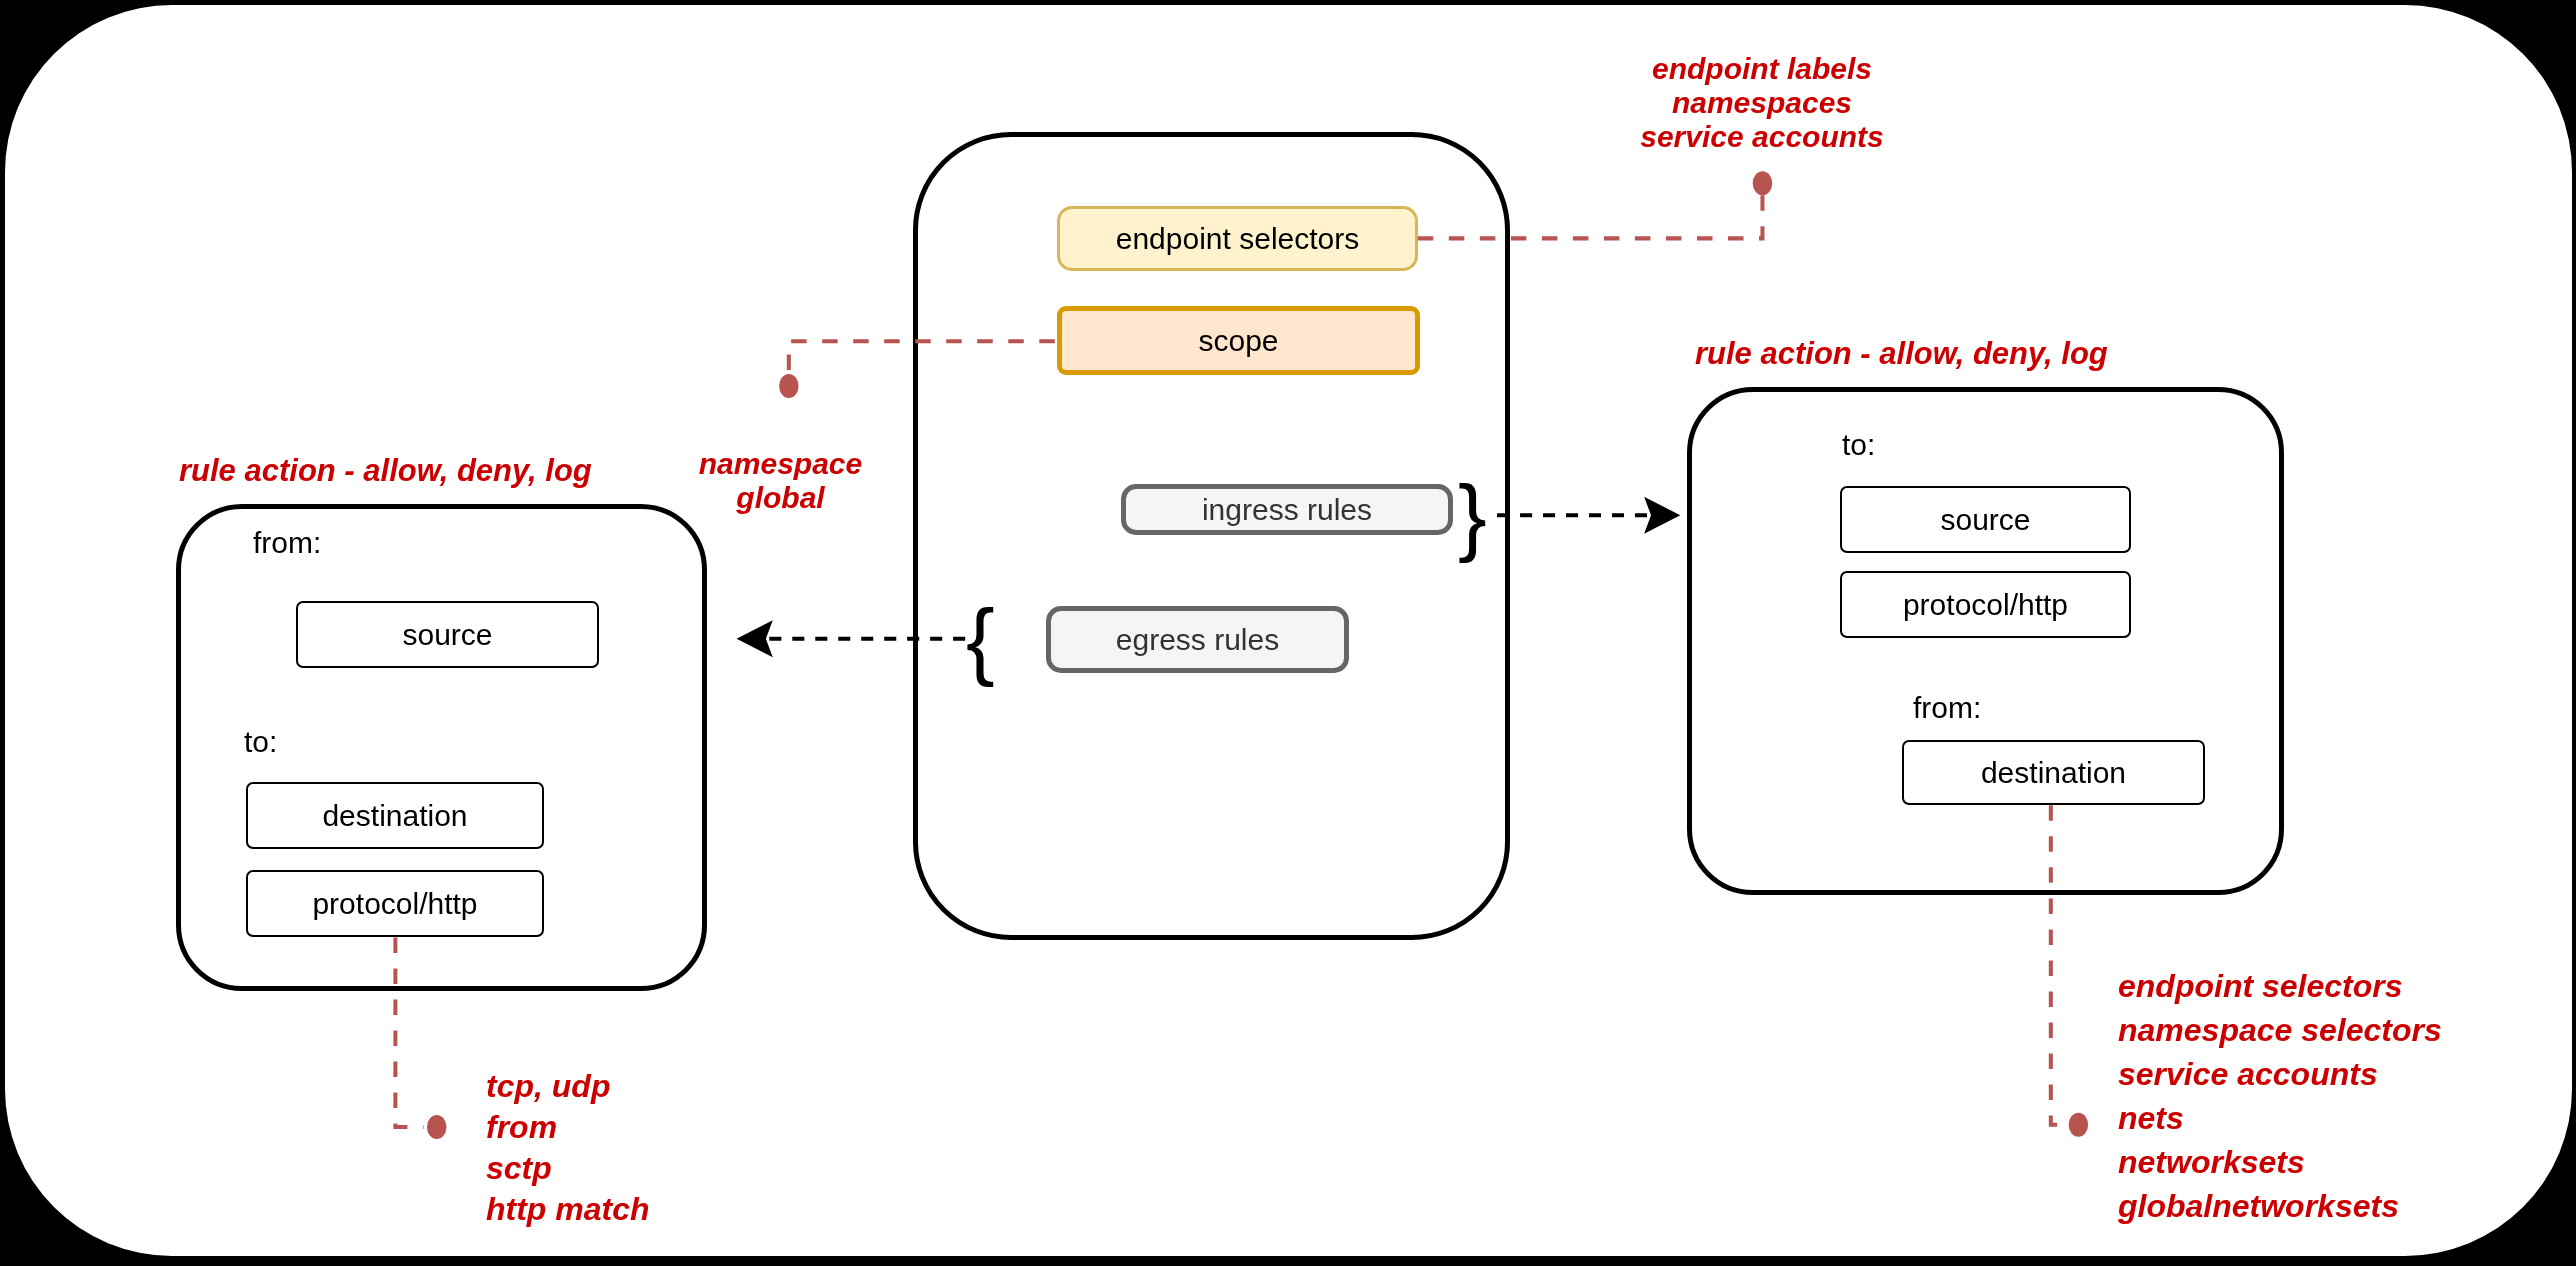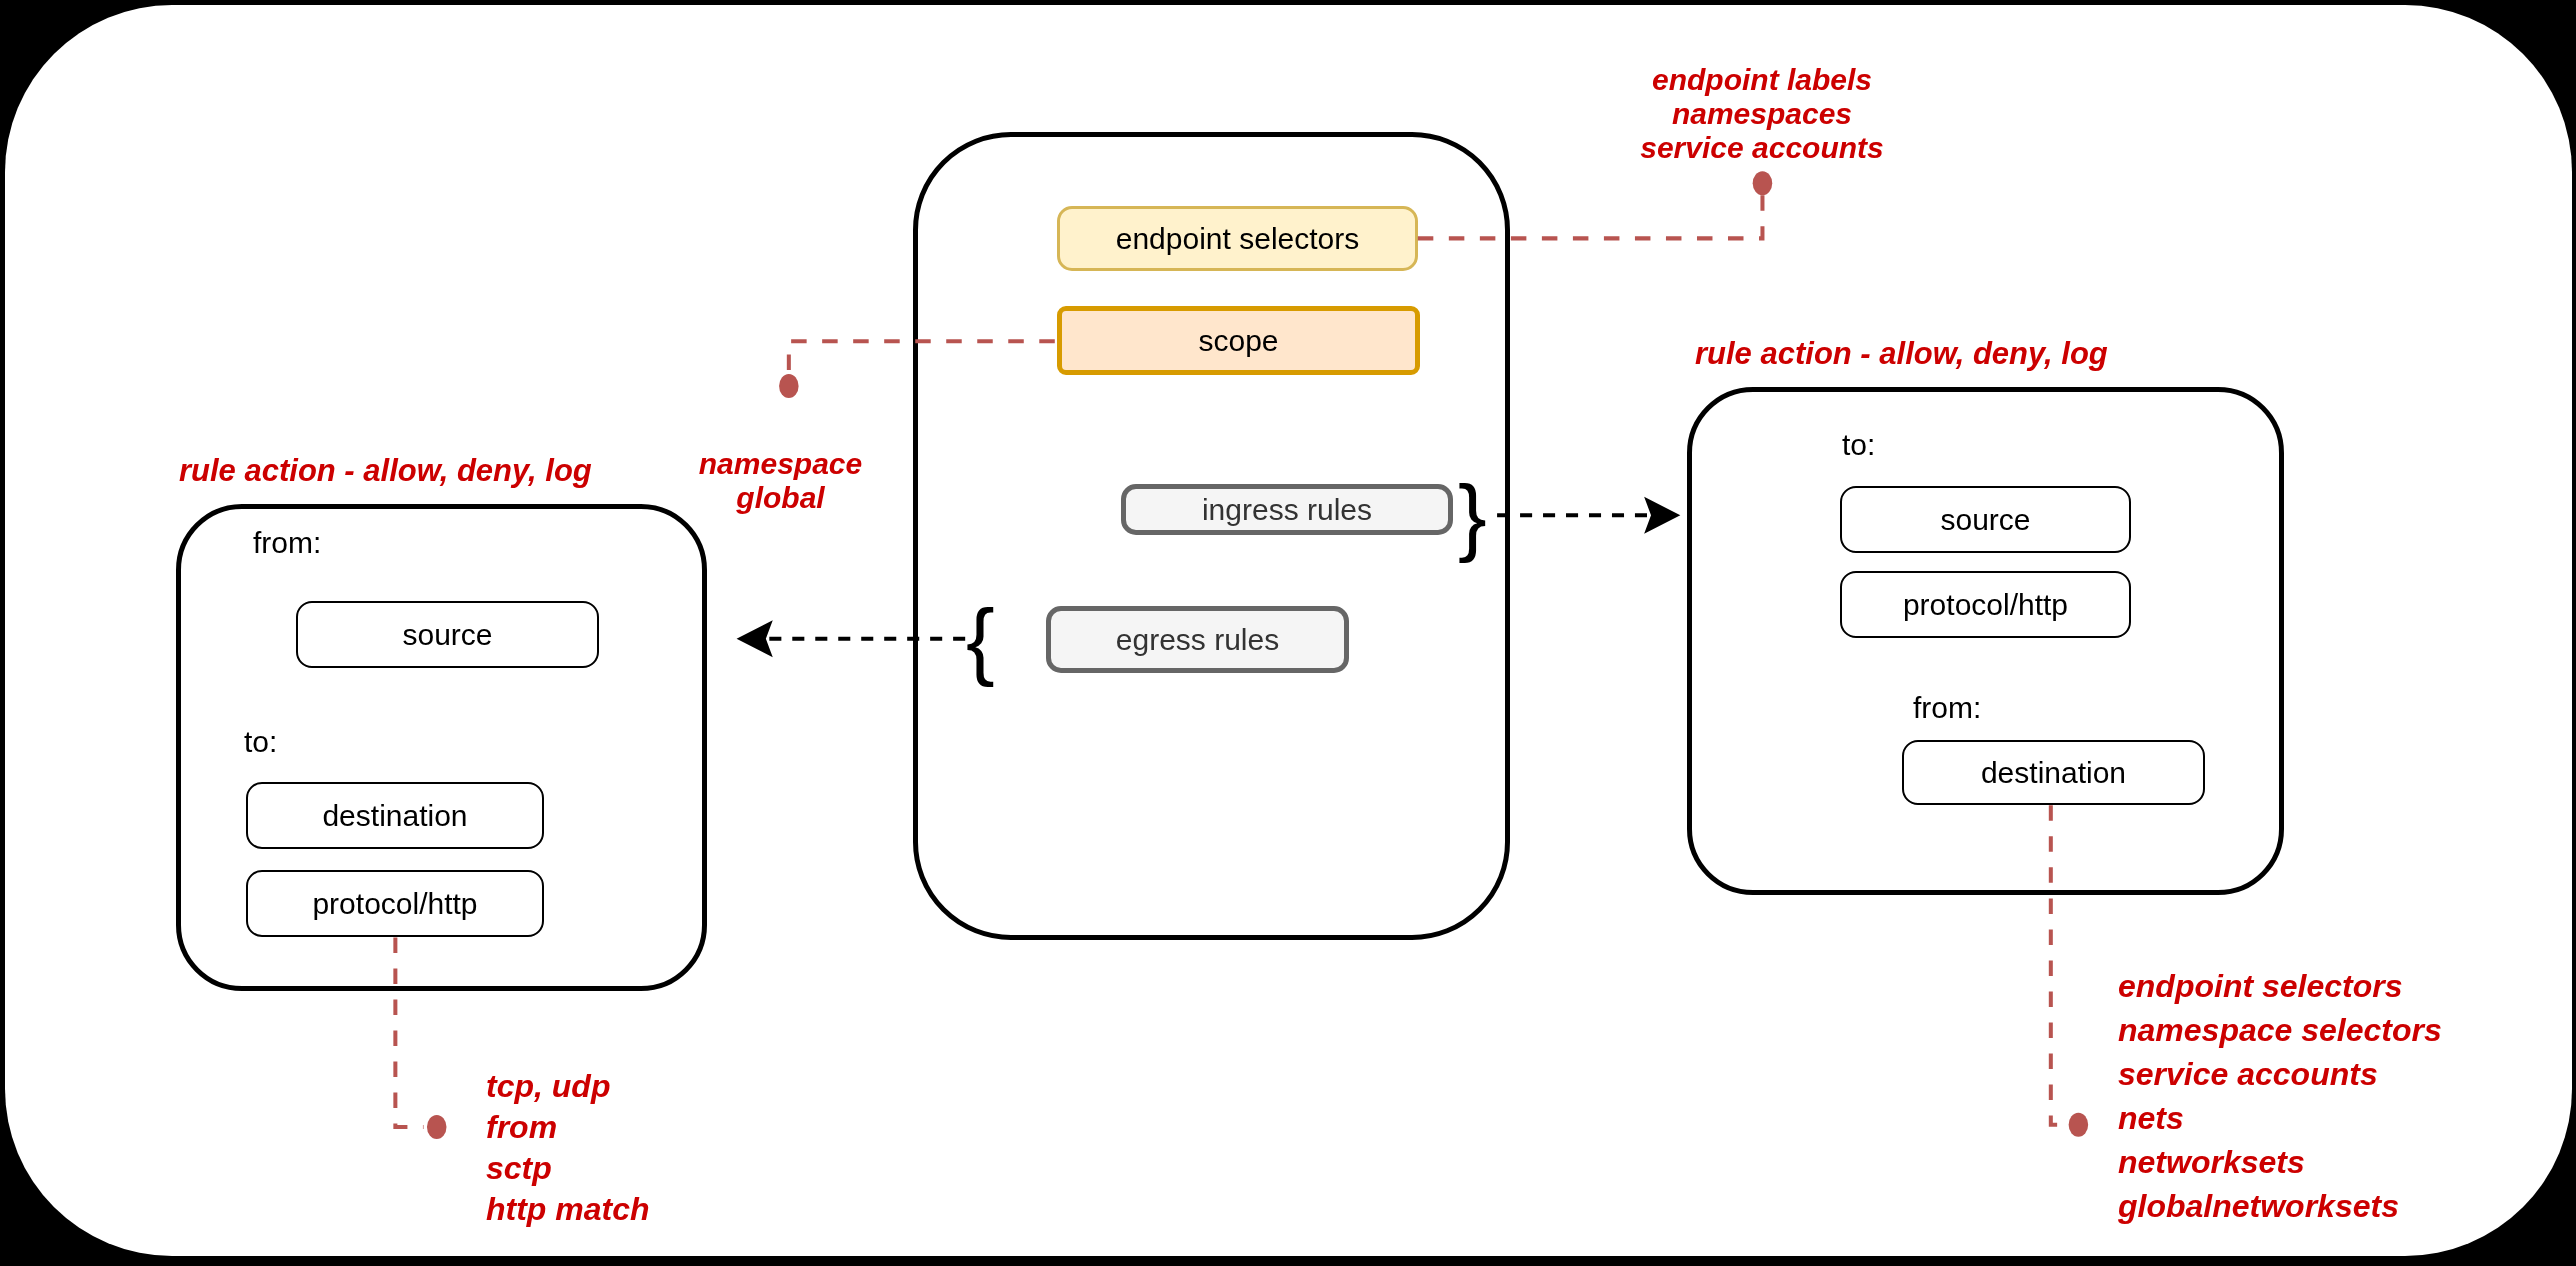--- a/index.html
+++ b/index.html
@@ -10,21 +10,21 @@
   
   .container{position:absolute;border:5.2px solid #000;background:#fff;box-sizing:border-box;}
   .container.center{border-radius:98px;}
   .container.side{border-radius:66px;}
   
   .box{position:absolute;box-sizing:border-box;display:flex;align-items:center;justify-content:center;
        font-size:30px;color:#000;border-radius:15px;background:#fff;border:2.3px solid #000;}
   .box.yellow{background:var(--yellow-fill,#FFF2CC);border:3.4px solid var(--yellow-border,#D6B656);}
   .box.orange{background:var(--orange-fill,#FFE6CC);border:5.2px solid var(--orange-border,#D79B00);}
   .box.gray{background:var(--gray-fill,#F5F5F5);border:5.2px solid var(--gray-border,#666666);color:#333;}
-  .box.white{border-radius:16px;align-items:center;}
+  .box.white{border-radius:7px;align-items:center;}
   
   .flabel{position:absolute;font-size:30px;color:#000;}
   
   .note{position:absolute;color:var(--annotation-red,#CC0000);font-weight:bold;font-style:italic;
         font-size:32px;line-height:41px;}
   .note.center-align{text-align:center;}
   .note .line{white-space:nowrap;}
   .title-note{position:absolute;color:var(--annotation-red,#CC0000);font-weight:bold;font-style:italic;
         font-size:31px;text-align:center;white-space:nowrap;}
   
@@ -96,21 +96,21 @@
   <div class="box white" style="left:1840px;top:571px;width:291px;height:67px;">
     <span>protocol/http</span>
   </div>
 
   <div class="flabel" style="left:1913px;top:691px;">from:</div>
 
   <div class="box white" style="left:1902px;top:740px;width:303px;height:65px;">
     <span>destination</span>
   </div>
 
-  <div class="note center-align" style="left:1561px;top:63px;width:402px;line-height:34px;font-size:30px;font-style:italic;">
+  <div class="note center-align" style="left:1561px;top:52px;width:402px;line-height:34px;font-size:30px;font-style:italic;">
     <div class="line">endpoint labels</div>
     <div class="line">namespaces</div>
     <div class="line">service accounts</div>
   </div>
 
   <div class="note center-align" style="left:637px;top:415px;width:287px;line-height:34px;font-size:30px;margin-top:32px;">
     <div class="line">namespace</div>
     <div class="line">global</div>
   </div>
 

